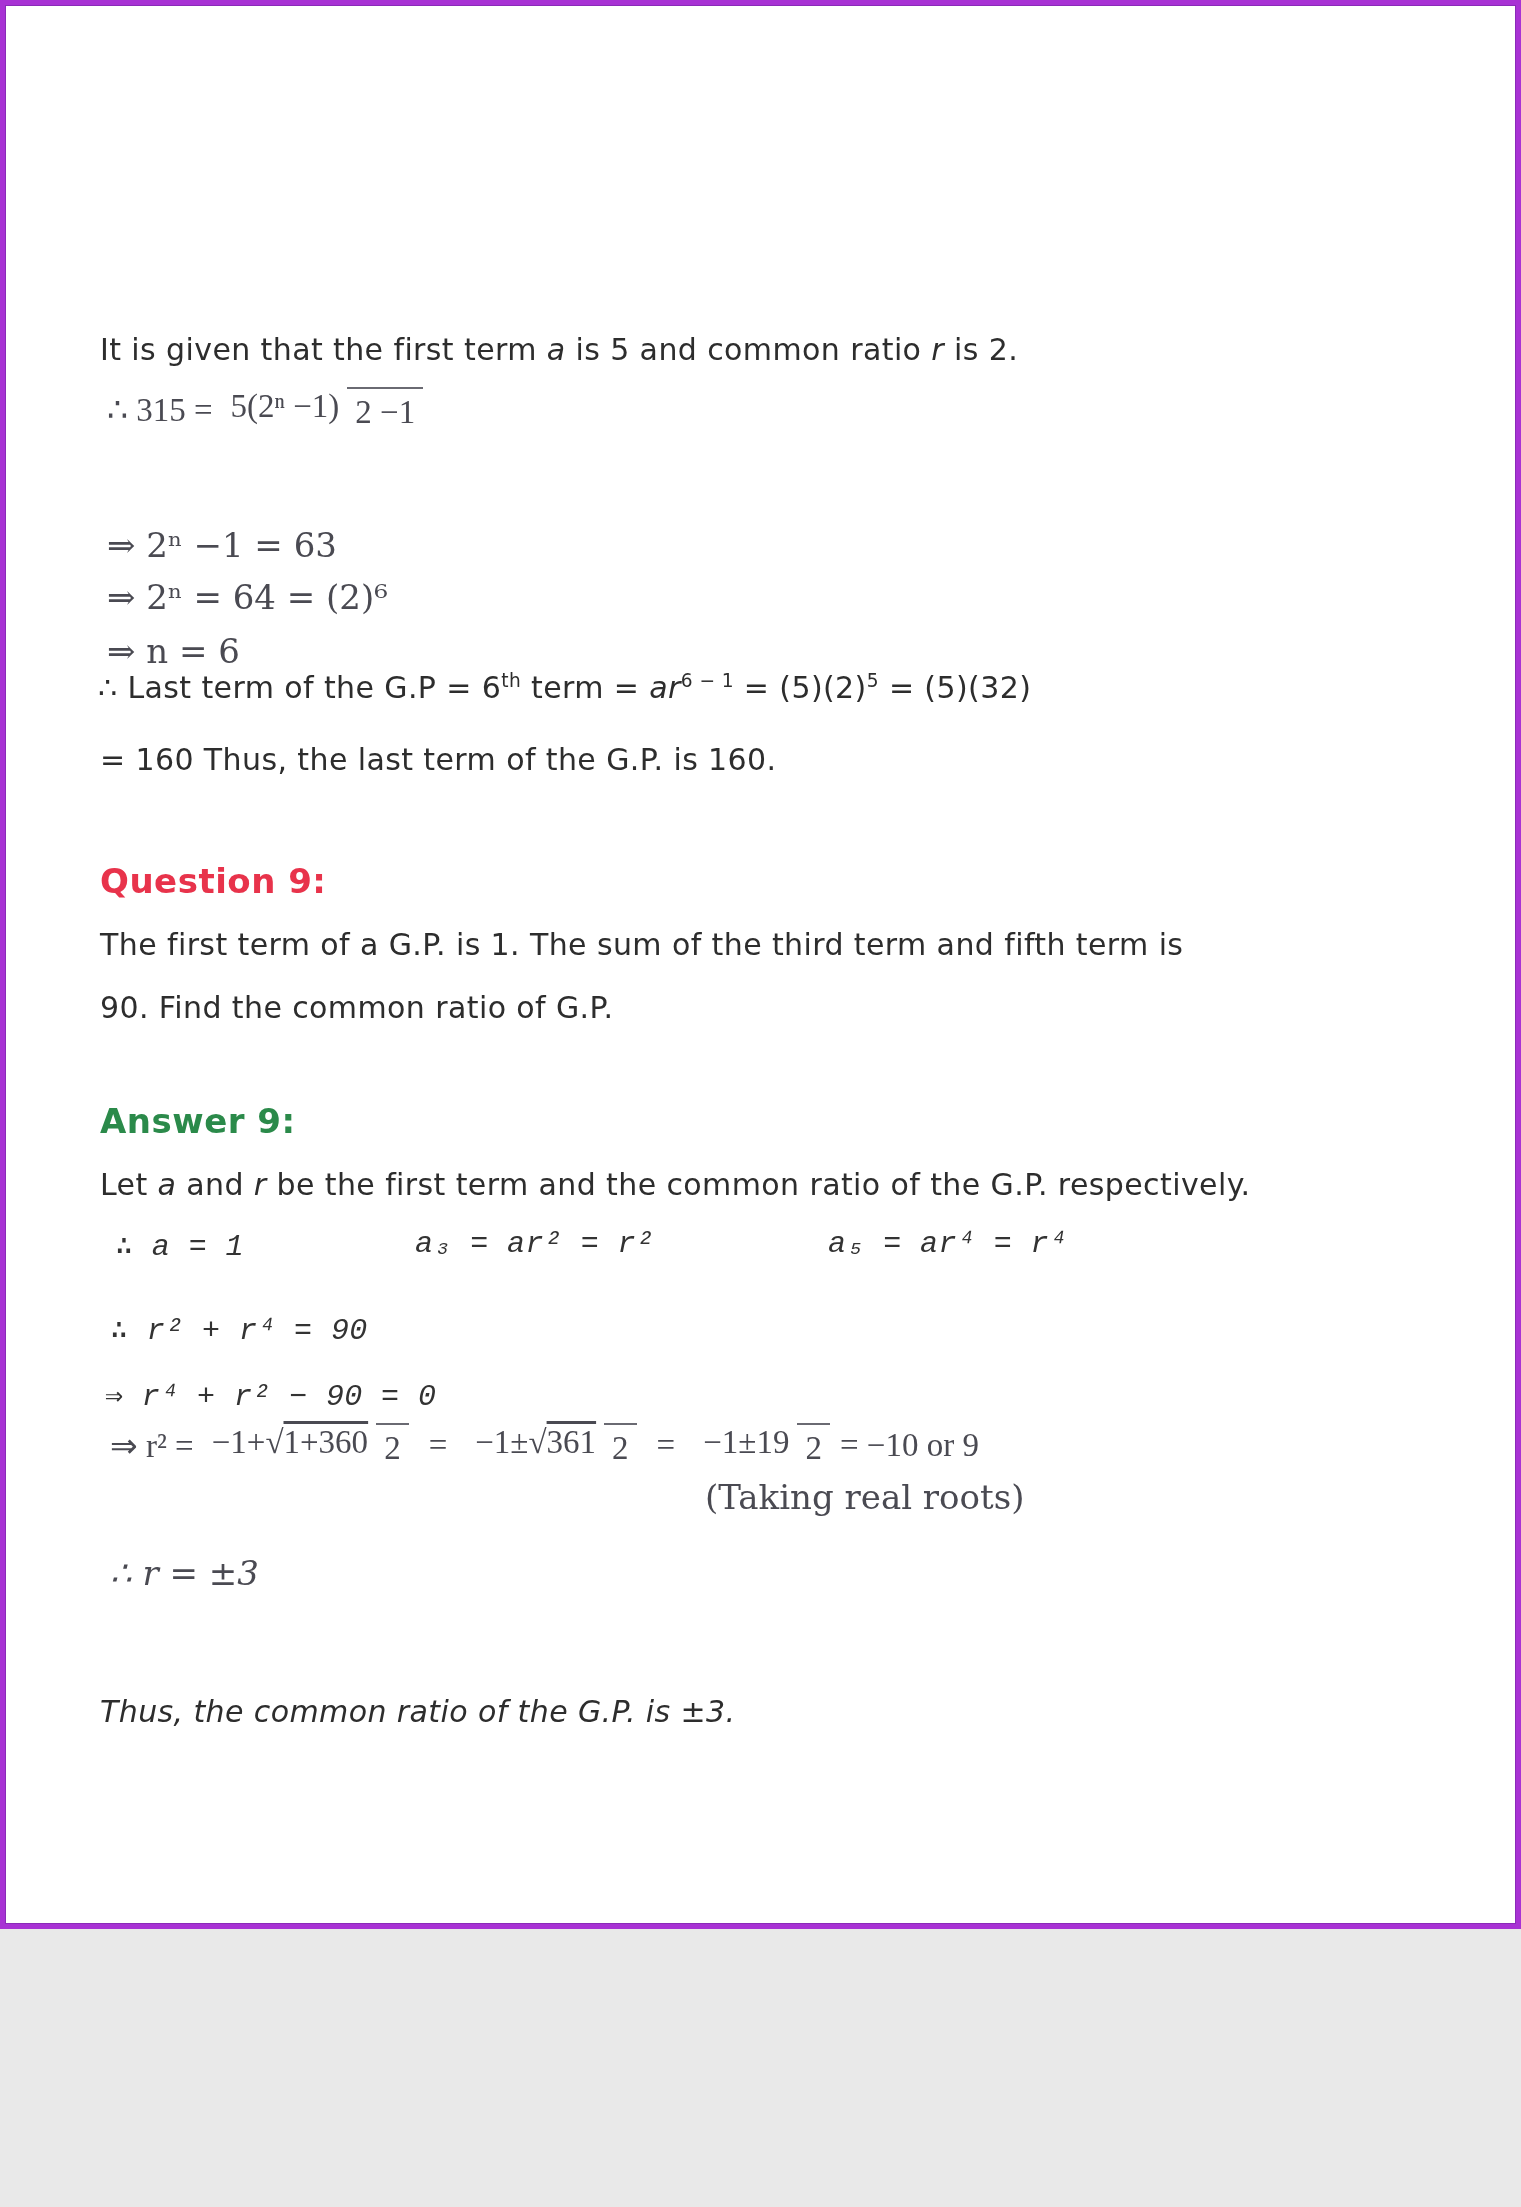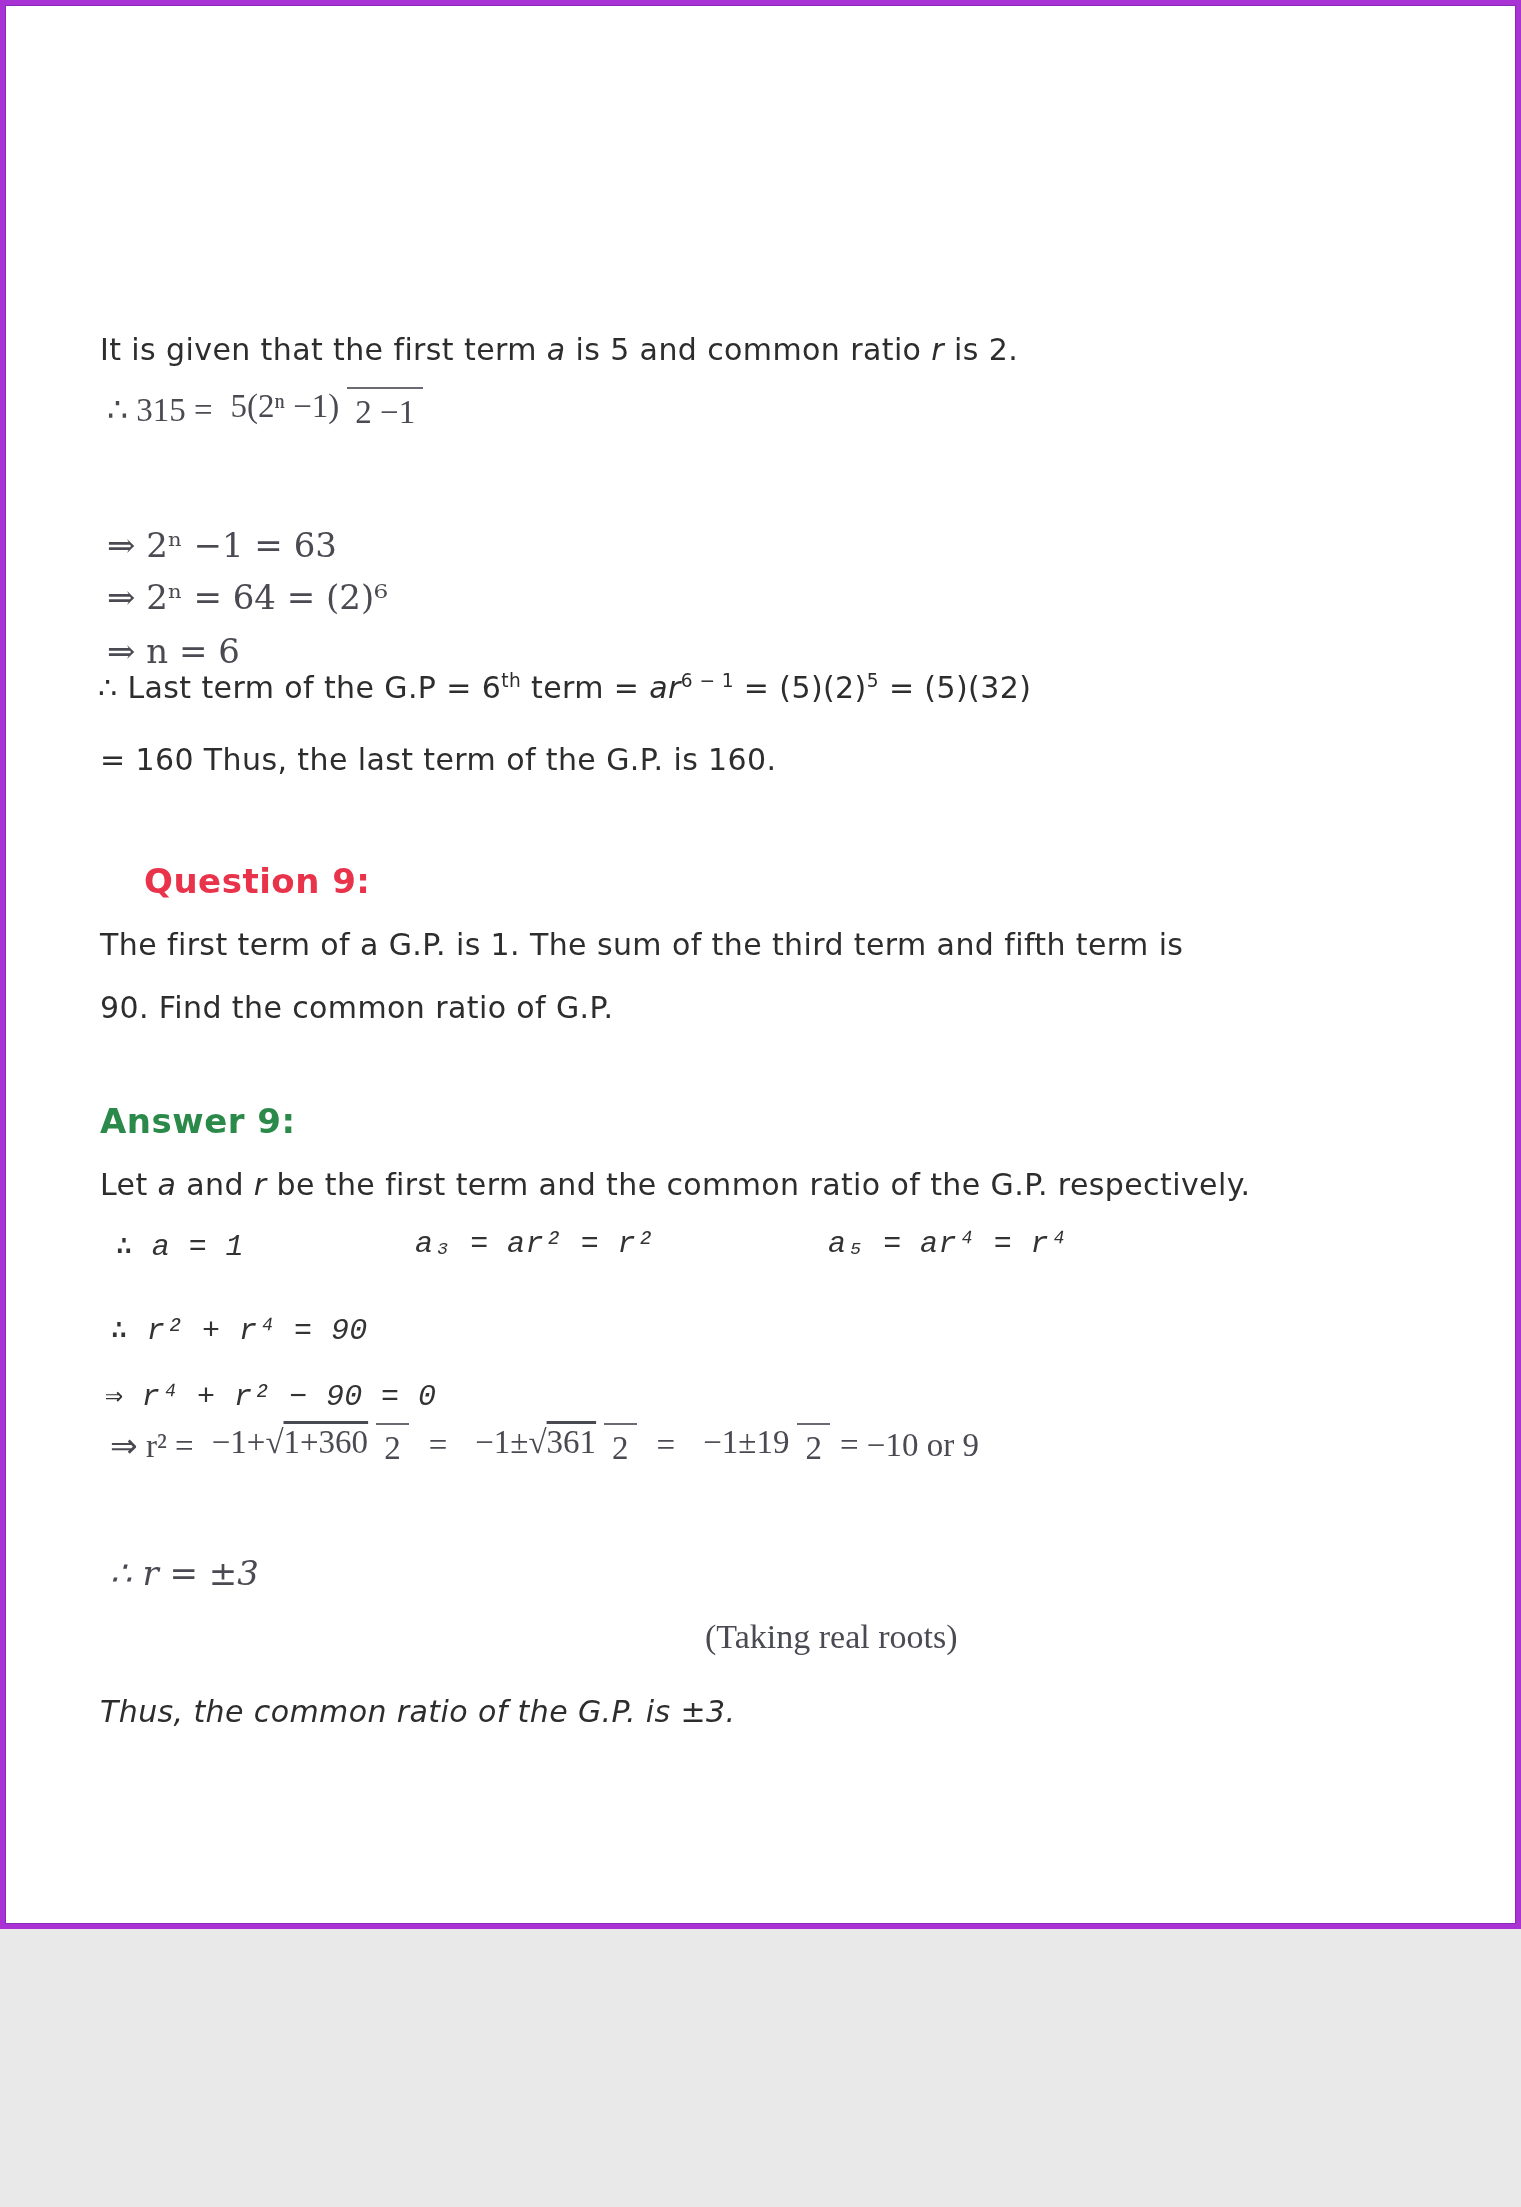--- a/index.html
+++ b/index.html
@@ -55,21 +55,21 @@
   <div class="abs serif-eq nowrap" style="top:572px;left:102px;">⇒ 2ⁿ = 64 = (2)⁶</div>
 
   <div class="abs serif-eq nowrap" style="top:626px;left:102px;">⇒ n = 6</div>
 
   <div class="abs body-text nowrap" style="top:664px;left:93px;">
     <span>∴ Last term of the G.P = 6</span><sup>th</sup><span> term = </span><span class="var">ar</span><sup>6 − 1</sup><span> = (5)(2)</span><sup>5</sup><span> = (5)(32)</span>
   </div>
 
   <div class="abs body-text nowrap" style="top:736px;left:95px;">= 160 Thus, the last term of the G.P. is 160.</div>
 
-  <div class="abs heading q-head nowrap" style="top:856px;left:95px;margin-left:44px;">Question 9:</div>
+  <div class="abs heading q-head nowrap" style="top:856px;left:95px;">Question 9:</div>
   <div class="abs body-text nowrap" style="top:921px;left:95px;">The first term of a G.P. is 1. The sum of the third term and fifth term is</div>
   <div class="abs body-text nowrap" style="top:984px;left:95px;">90. Find the common ratio of G.P.</div>
 
   <div class="abs heading a-head nowrap" style="top:1096px;left:95px;">Answer 9:</div>
   <div class="abs body-text nowrap" style="top:1161px;left:95px;">
     <span>Let </span><span class="var">a</span><span> and </span><span class="var">r</span><span> be the first term and the common ratio of the G.P. respectively.</span>
   </div>
 
   <div class="abs" style="top:1222px;left:0;width:100%;height:46px;">
     <span class="abs math-sans nowrap" style="left:110px;top:0;">∴ a = 1</span>
@@ -94,21 +94,21 @@
     </span>
     <span class="gap">=</span>
     <span class="frac">
       <span class="num">−1±19</span>
       <span class="den">2</span>
     </span>
     <span>= −10 or 9</span>
   </div>
 
   <div class="abs serif-eq nowrap" style="top:1548px;left:105px;font-style:italic;">∴ r = ±3</div>
-  <div class="abs serif-eq nowrap" style="top:1613px;left:700px;font-family:Liberation Serif, serif;">(Taking real roots)</div>
+  <div class="abs serif-eq nowrap" style="top:1472px;left:700px;">(Taking real roots)</div>
 
   <div class="abs body-text nowrap" style="top:1688px;left:95px;font-style:italic;">Thus, the common ratio of the G.P. is ±3.</div>
 
   <div class="abs" style="top:2045px;left:643px;width:304px;height:95px;">
     <svg width="304" height="95" viewBox="0 0 304 95">
 
       <polygon points="100,16 10,6 48,46 12,70 100,82" fill="#ffffff" stroke="#8fa5d8" stroke-width="2.5" stroke-linejoin="round"></polygon>
 
       <polygon points="204,16 294,6 256,46 292,70 204,82" fill="#ffffff" stroke="#8fa5d8" stroke-width="2.5" stroke-linejoin="round"></polygon>
 

